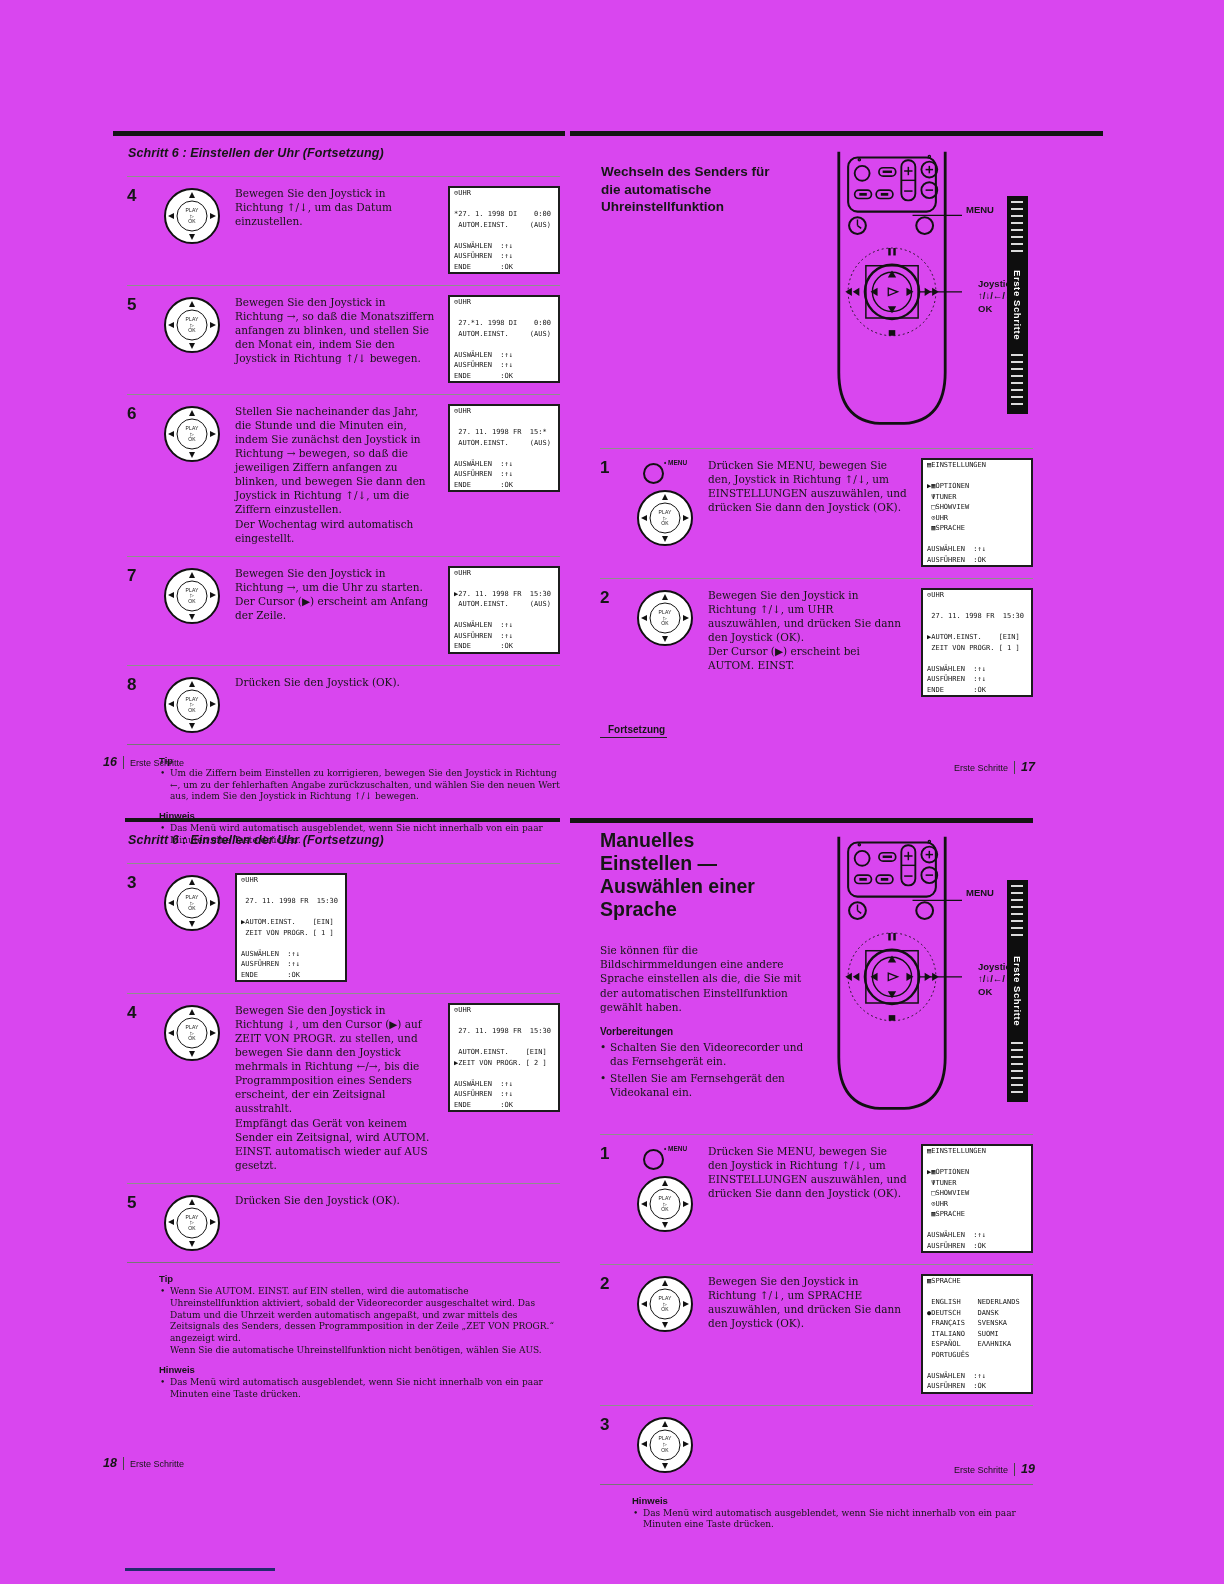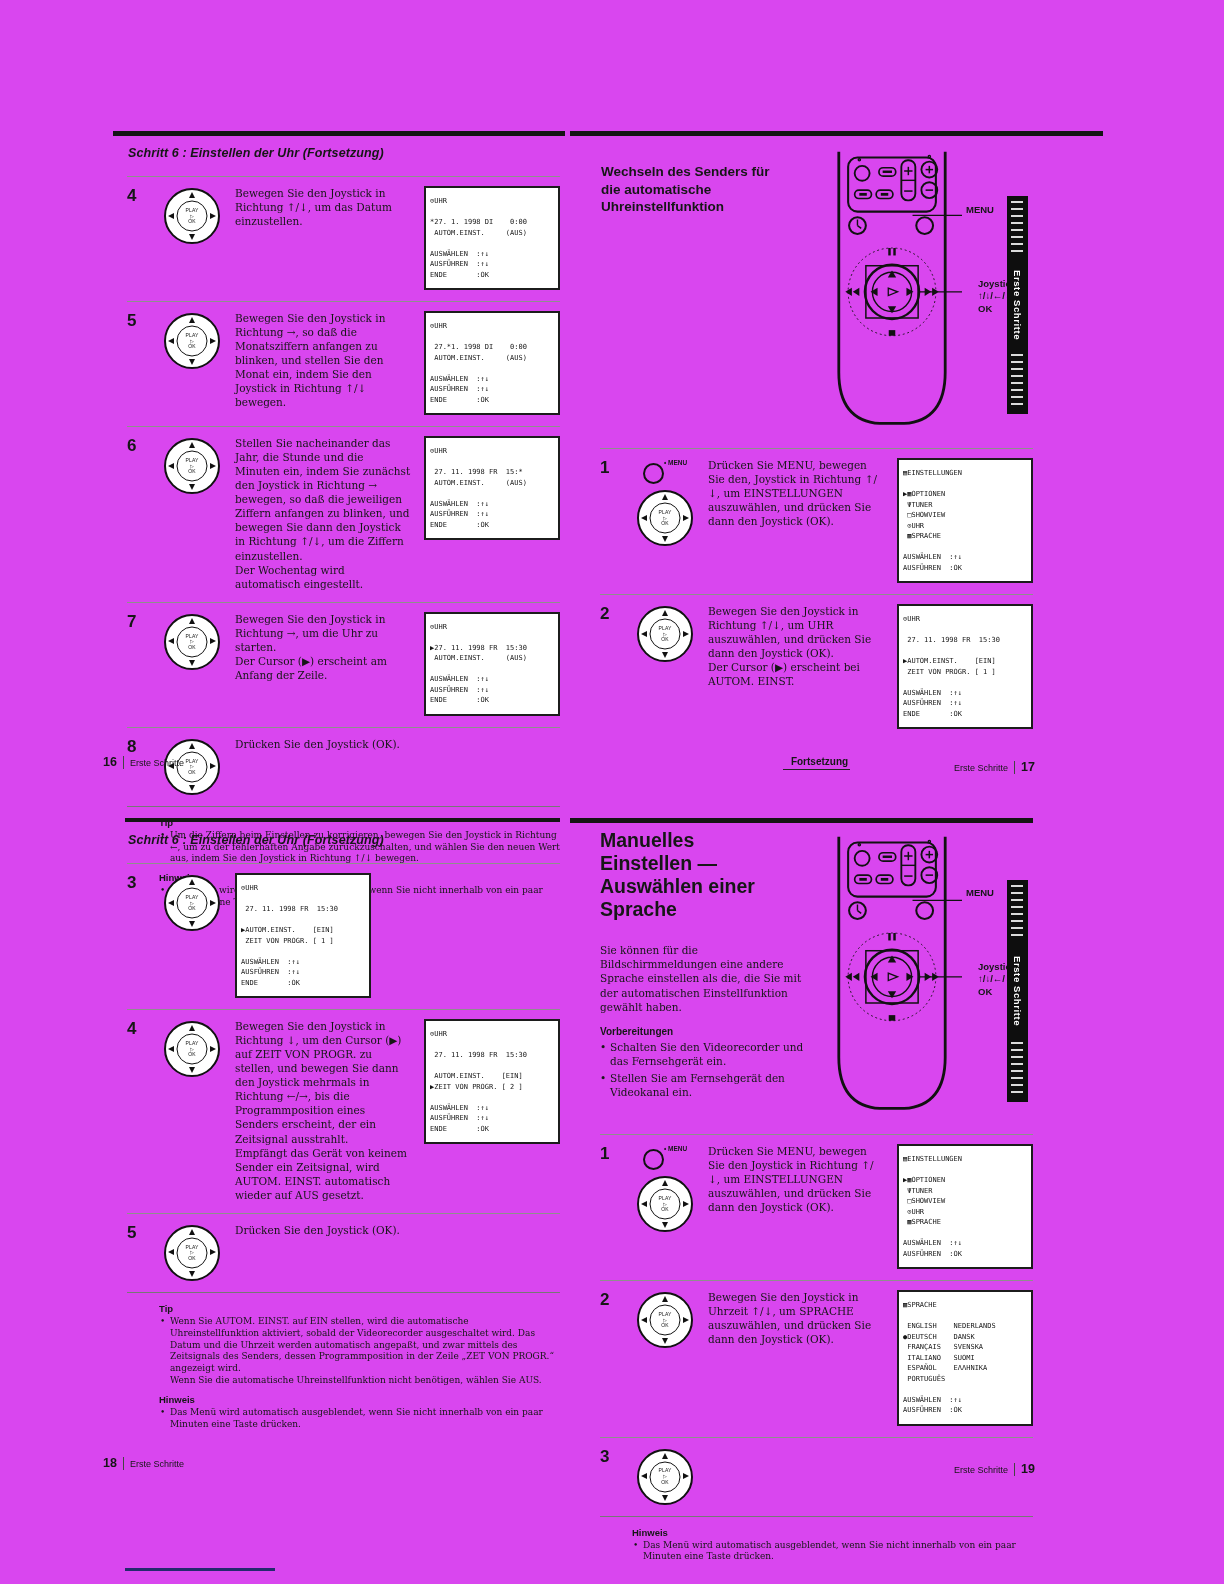--- a/index.html
+++ b/index.html
@@ -19,22 +19,22 @@
   .intro{font:10.5px/1.35 "DejaVu Serif",serif;width:212px;margin-top:22px;white-space:pre-line;}
   .prep-h{font:700 10px "Liberation Sans",sans-serif;margin:12px 0 4px 0;width:212px;}
   .prep-b{font:10.5px/1.3 "DejaVu Serif",serif;width:205px;position:relative;padding-left:10px;margin-bottom:4px;}
   .prep-b::before{content:"•";position:absolute;left:0;}
   
   .steps{margin-top:2px;}
   .step{display:flex;gap:7px;border-top:1px solid #8f8f8c;padding:9px 0 11px 0;}
   .num{font:700 17px "Liberation Sans",sans-serif;width:22px;flex-shrink:0;}
   .iconcol{width:72px;flex-shrink:0;display:flex;flex-direction:column;align-items:center;gap:8px;padding-top:2px;}
   .stext{flex:1;font:10.5px/1.34 "DejaVu Serif",serif;white-space:pre-line;padding-right:6px;}
-  .screen{width:136px;flex-shrink:0;align-self:flex-start;box-sizing:border-box;border:2px solid #1c1c1c;
-          padding:8px 4px;font:7px/1.5 "DejaVu Sans Mono",monospace;white-space:pre;background:#fff;}
+  .screen{width:112px;flex-shrink:0;align-self:flex-start;box-sizing:border-box;border:2px solid #1c1c1c;
+          padding:0 4px;font:7px/1.5 "DejaVu Sans Mono",monospace;white-space:pre;background:#fff;}
   .endrule{border-top:1px solid #777;height:0;}
   .notes{margin:10px 0 0 32px;}
   .note-h{font:700 9.5px "Liberation Sans",sans-serif;margin:7px 0 2px 0;}
   .bullet{font:9px/1.32 "DejaVu Serif",serif;position:relative;padding-left:11px;white-space:pre-line;max-width:390px;}
   .bullet::before{content:"•";position:absolute;left:1px;}
   
   .joy{width:52px;height:52px;border:2px solid #111;border-radius:50%;position:relative;flex-shrink:0;background:#fff;}
   .ji{position:absolute;left:50%;top:50%;transform:translate(-50%,-50%);width:29px;height:29px;border:1.5px solid #111;
       border-radius:50%;display:flex;flex-direction:column;align-items:center;justify-content:center;
       font:5px/1.15 "Liberation Sans",sans-serif;letter-spacing:.2px;}
@@ -48,25 +48,25 @@
   .menubtn{position:relative;height:22px;width:60px;}
   .mb-circle{position:absolute;left:8px;top:3px;width:17px;height:17px;border:2.5px solid #111;border-radius:50%;}
   .mb-label{position:absolute;left:29px;top:-1px;font:700 6.5px "Liberation Sans",sans-serif;}
   .mb-label::before{content:"• ";}
   
   .remote{position:absolute;left:222px;top:10px;width:140px;height:280px;}
   .r-label{position:absolute;font:700 9.5px/1.3 "Liberation Sans",sans-serif;white-space:pre-line;}
   .r-menu{left:366px;top:64px;}
   .r-joy{left:378px;top:138px;}
   .stepzone{position:absolute;left:0;top:308px;width:433px;}
-  .fortsetzung{text-align:center;margin-top:10px;}
+  .fortsetzung{text-align:left;margin-top:10px;}
   .fortsetzung span{font:700 10px "Liberation Sans",sans-serif;border-bottom:1.5px solid #222;padding:0 2px 2px 8px;}
   
   .pgfoot{position:absolute;font:9px "Liberation Sans",sans-serif;color:#161616;white-space:nowrap;}
-  .pgfoot b{font-size:12.5px;}
+  .pgfoot b{font-size:12.5px;font-style:italic;}
   .pgfoot .bar{display:inline-block;width:1px;height:13px;background:#444;margin:0 6px;vertical-align:-3px;}
   
   .sidetab{position:absolute;left:1007px;width:21px;background:#0e0e0e;color:#fff;overflow:hidden;}
   .sidetab .ttxt{position:absolute;left:3px;top:0;height:100%;width:15px;writing-mode:vertical-rl;
       font:700 9.5px "Liberation Sans",sans-serif;letter-spacing:.6px;display:flex;align-items:center;justify-content:center;}
   .tabmarks{position:absolute;left:4px;width:12px;background:repeating-linear-gradient(to bottom,#f2f2f2 0 2px,transparent 2px 7px);opacity:.9;}
   .tm-top{top:5px;height:55px;} .tm-bot{bottom:5px;height:55px;}
   .bline{position:absolute;left:125px;top:1568px;width:150px;height:3px;background:#232a6e;}
 </style>
 </head>
@@ -493,21 +493,21 @@
                 <i>PLAY</i>
                 <i>▷</i>
                 <i>OK</i>
               </span>
               <b class="au"></b>
               <b class="ad"></b>
               <b class="al"></b>
               <b class="ar"></b>
             </div>
         </div>
-        <div class="stext">Bewegen Sie den Joystick in Uhrzeit ↑/↓, um SPRACHE auszuwählen, und drücken Sie dann den Joystick (OK).</div>
+        <div class="stext">Bewegen Sie den Joystick in Richtung ↑/↓, um SPRACHE auszuwählen, und drücken Sie dann den Joystick (OK).</div>
         <div class="screen">▩SPRACHE
 
  ENGLISH    NEDERLANDS
 ●DEUTSCH    DANSK
  FRANÇAIS   SVENSKA
  ITALIANO   SUOMI
  ESPAÑOL    ΕΛΛΗΝΙΚΑ
  PORTUGUÊS
 
 AUSWÄHLEN  :↑↓

